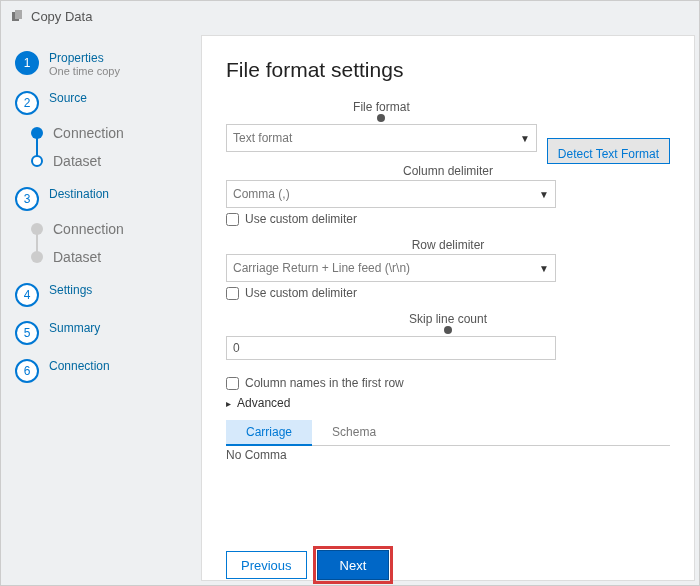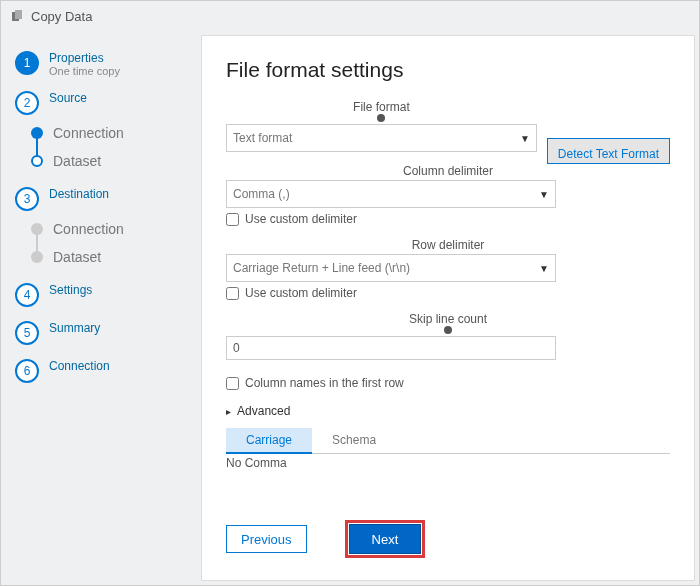--- a/index.html
+++ b/index.html
@@ -34,23 +34,23 @@
   .checkbox-row { display: flex; align-items: center; gap: 6px; font-size: 12px; color: #555; margin-top: 4px; }
   .checkbox-row input { width: 13px; height: 13px; }
   .adv-row { display: flex; align-items: center; gap: 6px; font-size: 12px; color: #333; margin: 6px 0 10px 0; cursor: pointer; }
   .adv-caret { font-size: 10px; }
 
   .tabs-bar { display: flex; border-bottom: 1px solid #ccc; font-size: 12px; }
   .tab { padding: 5px 20px; color: #777; cursor: pointer; }
   .tab.active { background: #d6e9fb; color: #0078d4; border-bottom: 2px solid #0078d4; margin-bottom: -1px; }
   .nodata { font-size: 12px; color: #555; margin-top: 2px; }
 
-  .footer-row { position: absolute; bottom: 26px; left: 24px; display: flex; gap: 10px; align-items: center; }
+  .footer-row { position: absolute; bottom: 0; left: 24px; display: flex; gap: 10px; align-items: center; }
   .btn-prev { height: 28px; padding: 0 14px; border: 1px solid #0078d4; color: #0078d4; background: #fff; font-size: 13px; cursor: pointer; }
-  .btn-next { height: 30px; padding: 0 22px; background: #0067c7; color: #fff; border: 1px solid #004f99; font-size: 13px; cursor: pointer; outline: 3px solid #d73b3b; outline-offset: 1px; margin-left: 32px; }
+  .btn-next { height: 30px; padding: 0 22px; background: #0067c7; color: #fff; border: 1px solid #004f99; font-size: 13px; cursor: pointer; outline: 3px solid #d73b3b; outline-offset: 1px; }
   .info-dot { width: 8px; height: 8px; border-radius: 50%; background: #555; display: inline-block; }
   .caret-down { font-size: 10px; color: #333; }
 </style>
 </head>
 <body>
 
 <div class="titlebar">
   <span class="titlebar-icon">
     <svg width="14" height="14" viewBox="0 0 14 14">
         <rect x="1" y="3" width="7" height="9" fill="#777"></rect>
@@ -166,21 +166,21 @@
     </div>
 
     <div class="field-block">
       <div class="field-label">
         <span>Skip line count</span>
         <span class="info-dot"></span>
       </div>
       <input class="input-box" style="max-width: 330px;" value="0">
     </div>
 
-    <label class="checkbox-row" style="margin-bottom:8px;">
+    <label class="checkbox-row" style="">
       <input type="checkbox" style="">
       <span>Column names in the first row</span>
     </label>
 
     <div class="adv-row">
       <span class="adv-caret">▸</span>
       <span>Advanced</span>
     </div>
 
     <div class="tabs-bar">

